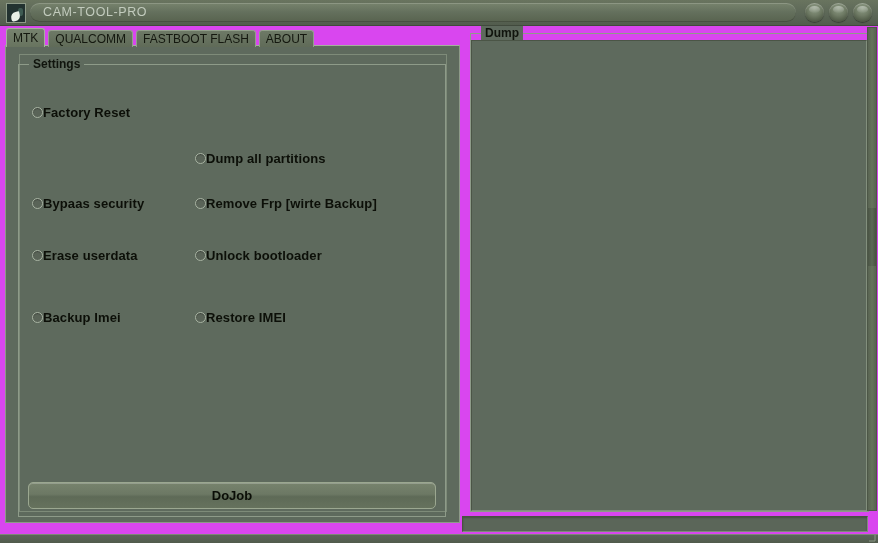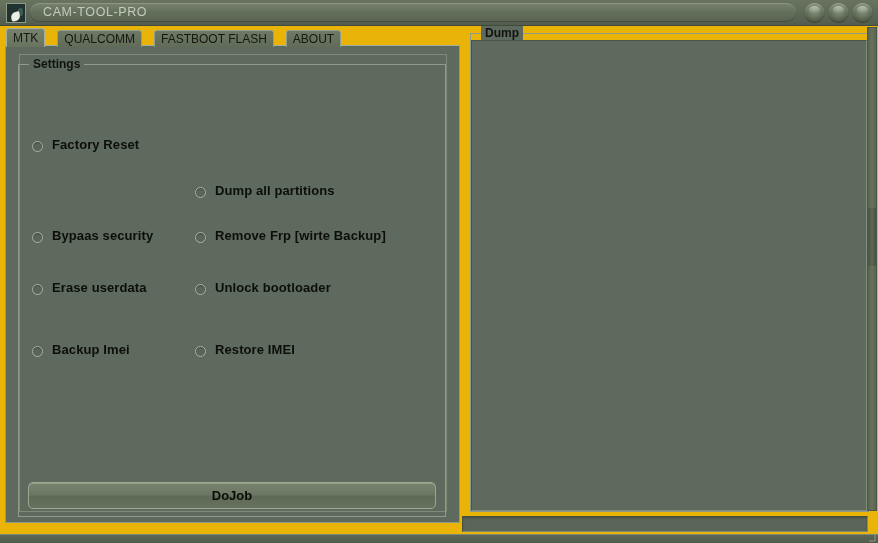--- a/index.html
+++ b/index.html
@@ -13,21 +13,21 @@
     overflow: hidden;
     font-family: "Liberation Sans", sans-serif;
     -webkit-font-smoothing: none;
   }
 
   #app {
     position: absolute;
     left: 0; top: 0;
     width: 878px;
     height: 543px;
-    background: #eab308;
+    background: #d946ef;
     box-sizing: border-box;
   }
 
   
   .titlebar {
     position: absolute;
     left: 0; top: 0;
     width: 878px;
     height: 26px;
     background: linear-gradient(180deg, #69745f 0%, #5c6757 55%, #525c4d 100%);
@@ -97,21 +97,21 @@
     background: linear-gradient(180deg, rgba(255,255,255,0.38), rgba(255,255,255,0.02));
   }
 
   
   .tabstrip {
     position: absolute;
     left: 6px; top: 28px;
     height: 19px;
     display: flex;
     align-items: flex-end;
-    gap: 12px;
+    gap: 3px;
     z-index: 5;
   }
   .tab {
     height: 17px;
     padding: 0 6px;
     display: flex;
     align-items: center;
     font-size: 12px;
     color: #14180f;
     background: linear-gradient(180deg, #6d7966 0%, #606b58 100%);
@@ -175,24 +175,22 @@
 
   
   .radio-grid {
     position: absolute;
     left: 0; top: 0;
     width: 100%; height: 100%;
   }
   .radio-item {
     position: absolute;
     display: flex;
-    align-items: flex-end;
-    gap: 9px;
+    align-items: center;
     white-space: nowrap;
-    margin-top: 32px;
   }
   .radio-dot {
     width: 11px; height: 11px;
     border-radius: 50%;
     background: #5a6458;
     border: 1.5px solid #a9b4a3;
     box-shadow: inset 0 1px 1px rgba(0,0,0,0.30);
     box-sizing: border-box;
     flex: none;
   }

